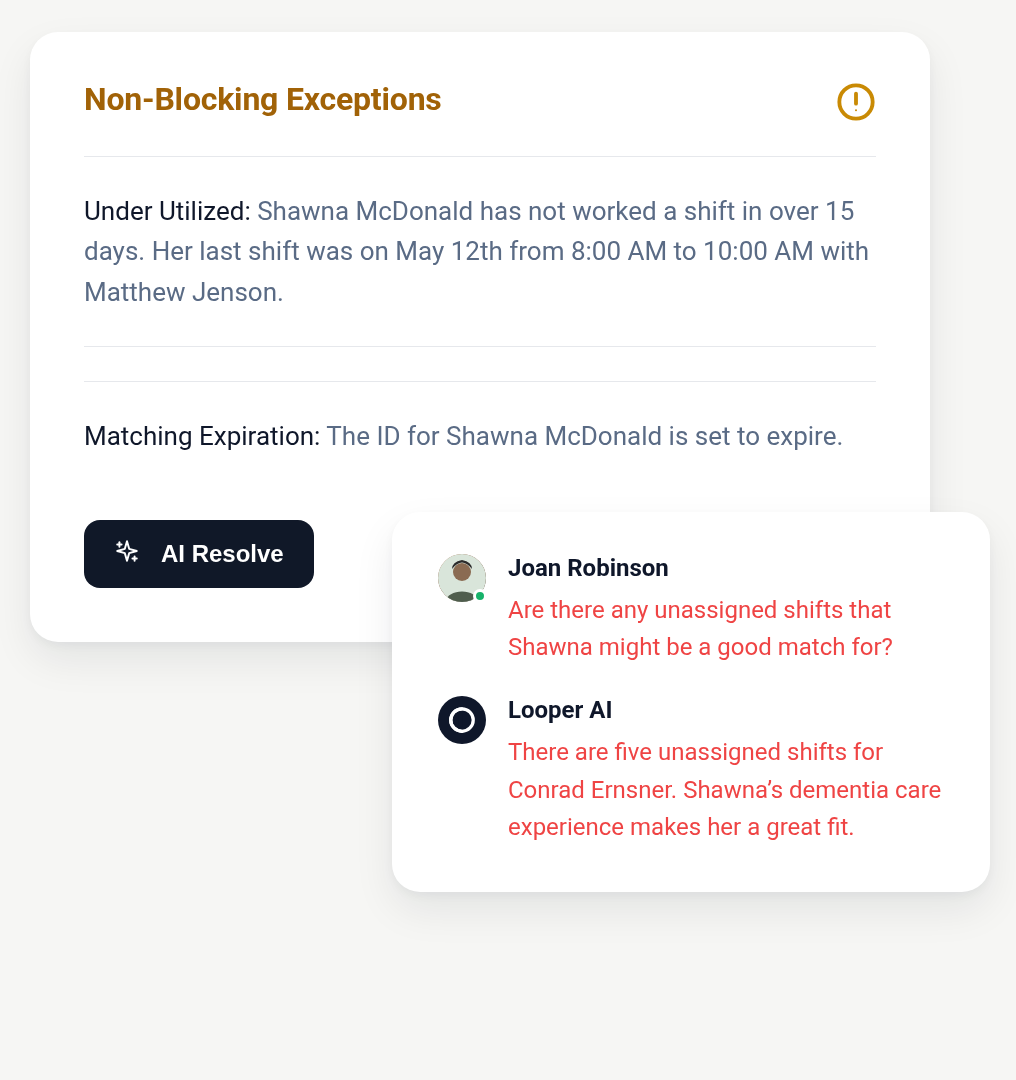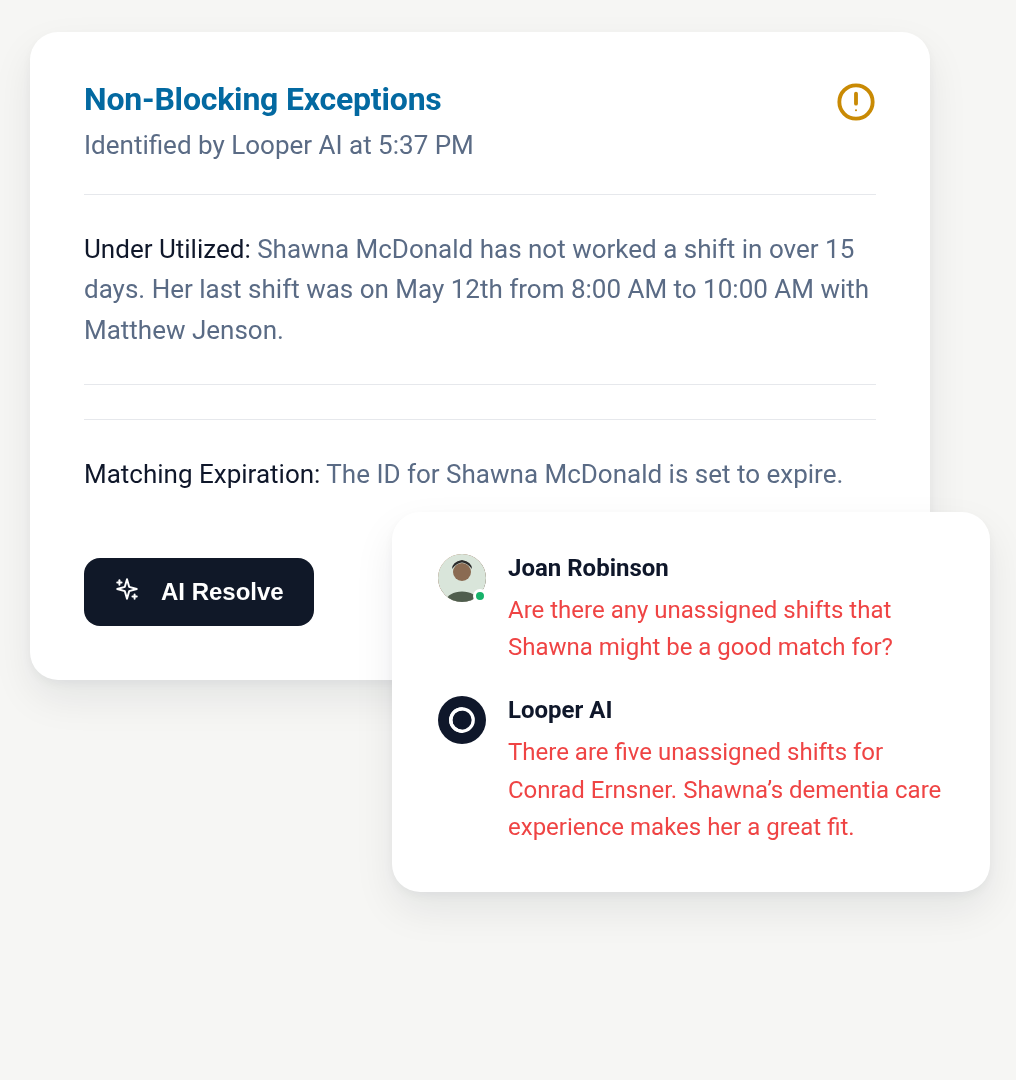--- a/index.html
+++ b/index.html
@@ -28,21 +28,21 @@
 
   .exc-header {
     display: flex;
     align-items: flex-start;
     justify-content: space-between;
   }
 
   .exc-title {
     font-size: 32px;
     font-weight: 700;
-    color: #0369a1;
+    color: #a16207;
     letter-spacing: -0.2px;
   }
 
   .exc-subtitle {
     font-size: 26px;
     color: #5a6b85;
     margin-top: 12px;
   }
 
   .warn-icon {
@@ -147,21 +147,20 @@
     color: #ef4444;
   }
 </style>
 </head>
 <body>
 
 <div class="card exceptions-card">
   <div class="exc-header">
     <div>
       <div class="exc-title">Non-Blocking Exceptions</div>
-      <div class="exc-subtitle">Identified by Looper AI at 5:37 PM</div>
     </div>
     <span class="warn-icon">
       <svg viewBox="0 0 24 24" fill="none" stroke="currentColor" stroke-width="2.3" stroke-linecap="round">
         <circle cx="12" cy="12" r="10"></circle>
         <line x1="12" y1="7" x2="12" y2="13"></line>
         <circle cx="12" cy="17" r="0.6" fill="currentColor" stroke="none"></circle>
       </svg>
     </span>
   </div>
 

